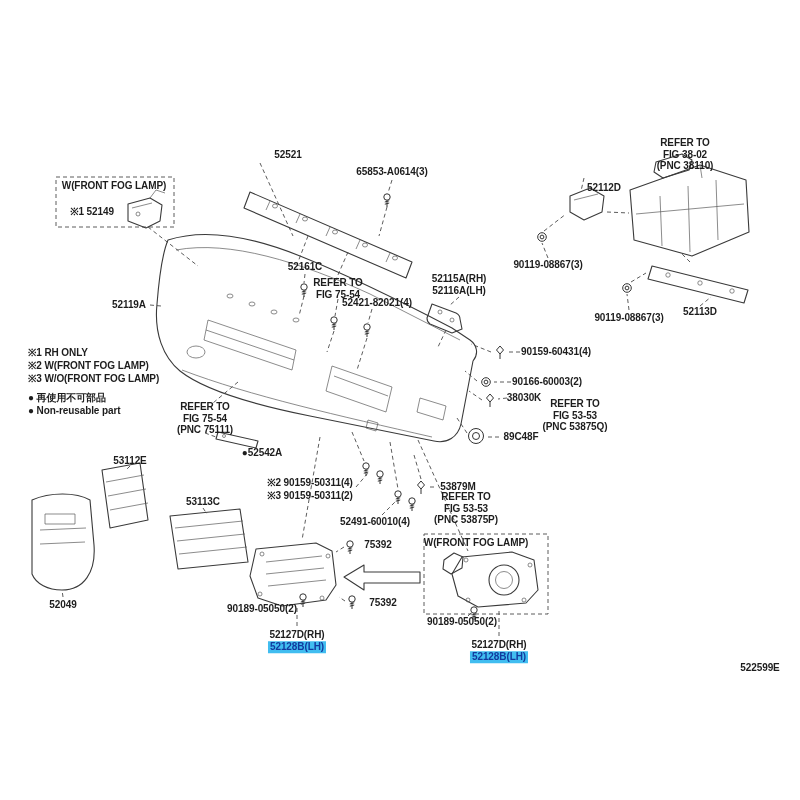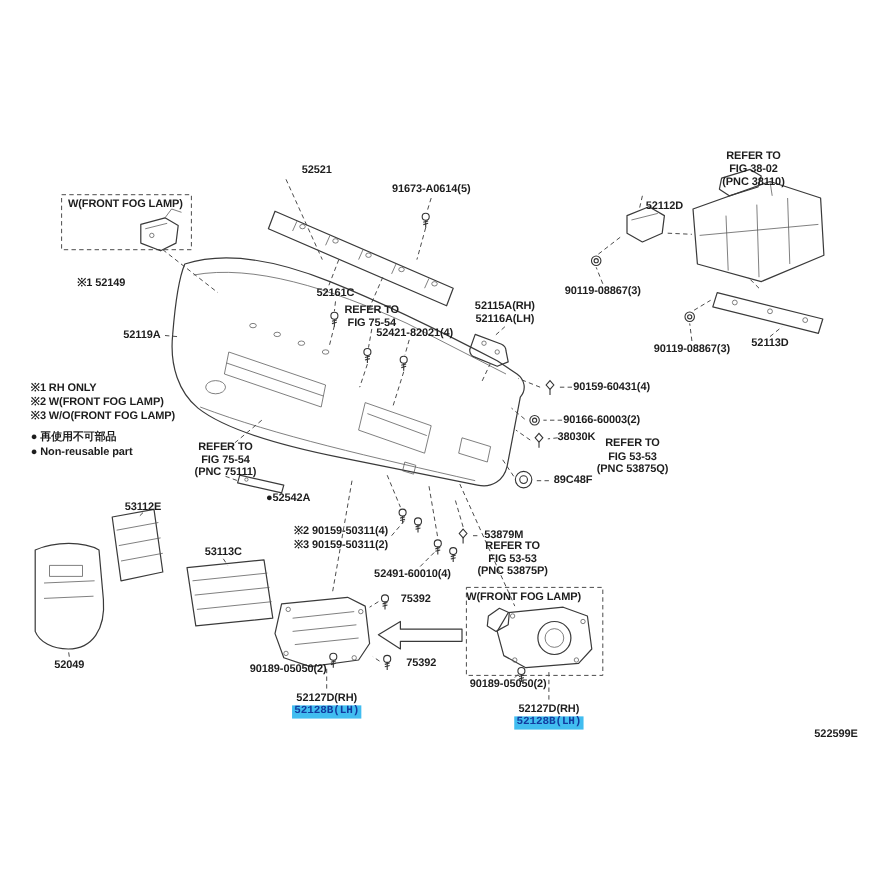--- a/index.html
+++ b/index.html
@@ -5,21 +5,21 @@
   html,body{margin:0;padding:0;background:#ffffff;}
   body{width:800px;height:800px;overflow:hidden;}
   .stage{position:relative;width:800px;height:800px;background:#fff;
          font-family:"Liberation Sans",sans-serif;}
   .stage svg{position:absolute;left:0;top:0;z-index:1;}
   #labels-layer{position:absolute;left:0;top:0;width:100%;height:100%;z-index:2;}
   .lbl{position:absolute;transform:translate(-50%,-50%);
        font:bold 10px "Liberation Sans",sans-serif;color:#1d1d1d;
        white-space:pre;text-align:center;line-height:1.15;letter-spacing:-0.1px;}
   .lbl.left{transform:translate(0,-50%);text-align:right;}
-  .lbl.hl{background:var(--hl-bg,#41bdf0);color:var(--hl-fg,#123a9e);padding:0 2px;font-family:Liberation Mono, monospace;}
+  .lbl.hl{background:var(--hl-bg,#41bdf0);color:var(--hl-fg,#123a9e);padding:0 2px;}
   
   .ln{fill:none;stroke:#3a3a3a;stroke-width:1.1;stroke-linejoin:round;stroke-linecap:round;}
   .tn{fill:none;stroke:#5a5a5a;stroke-width:0.7;stroke-linejoin:round;}
   .dl{fill:none;stroke:#4a4a4a;stroke-width:0.9;stroke-dasharray:4 3;}
   .pt{fill:none;stroke:#333;stroke-width:1;}
 </style>
 </head>
 <body>
 
 <div class="stage">
@@ -220,23 +220,23 @@
       <circle class="tn" cx="524" cy="600" r="2"></circle>
       <path class="dl" d="M418,440 L468,551 M499,611 L499,638 M468,616 L472,612"></path>
     </g>
     <g>
       <use class="pt" href="#g-screw" x="474" y="612"></use>
     </g>
   </svg>
 
   <div id="labels-layer">
       <span class="lbl" style="left: 114px; top: 186px;">W(FRONT FOG LAMP)</span>
-      <span class="lbl" style="left: 92px; top: 212px; margin-top: 46px;">※1 52149</span>
+      <span class="lbl" style="left: 92px; top: 212px;">※1 52149</span>
       <span class="lbl" style="left: 247px; top: 155px; margin-left: 41px;">52521</span>
-      <span class="lbl" style="left: 392px; top: 172px;">91673-A0614(5)</span>
+      <span class="lbl" style="left: 392px; top: 172px;">65853-A0614(3)</span>
       <span class="lbl" style="left: 584px; top: 188px; margin-left: 20px;">52112D</span>
       <span class="lbl" style="left: 685px; top: 154px;">REFER TO
 FIG 38-02
 (PNC 38110)</span>
       <span class="lbl" style="left: 129px; top: 305px;">52119A</span>
       <span class="lbl" style="left: 305px; top: 267px;">52161C</span>
       <span class="lbl" style="left: 338px; top: 288px;">REFER TO
 FIG 75-54</span>
       <span class="lbl" style="left: 377px; top: 303px;">52421-82021(4)</span>
       <span class="lbl" style="left: 459px; top: 284px;">52115A(RH)

